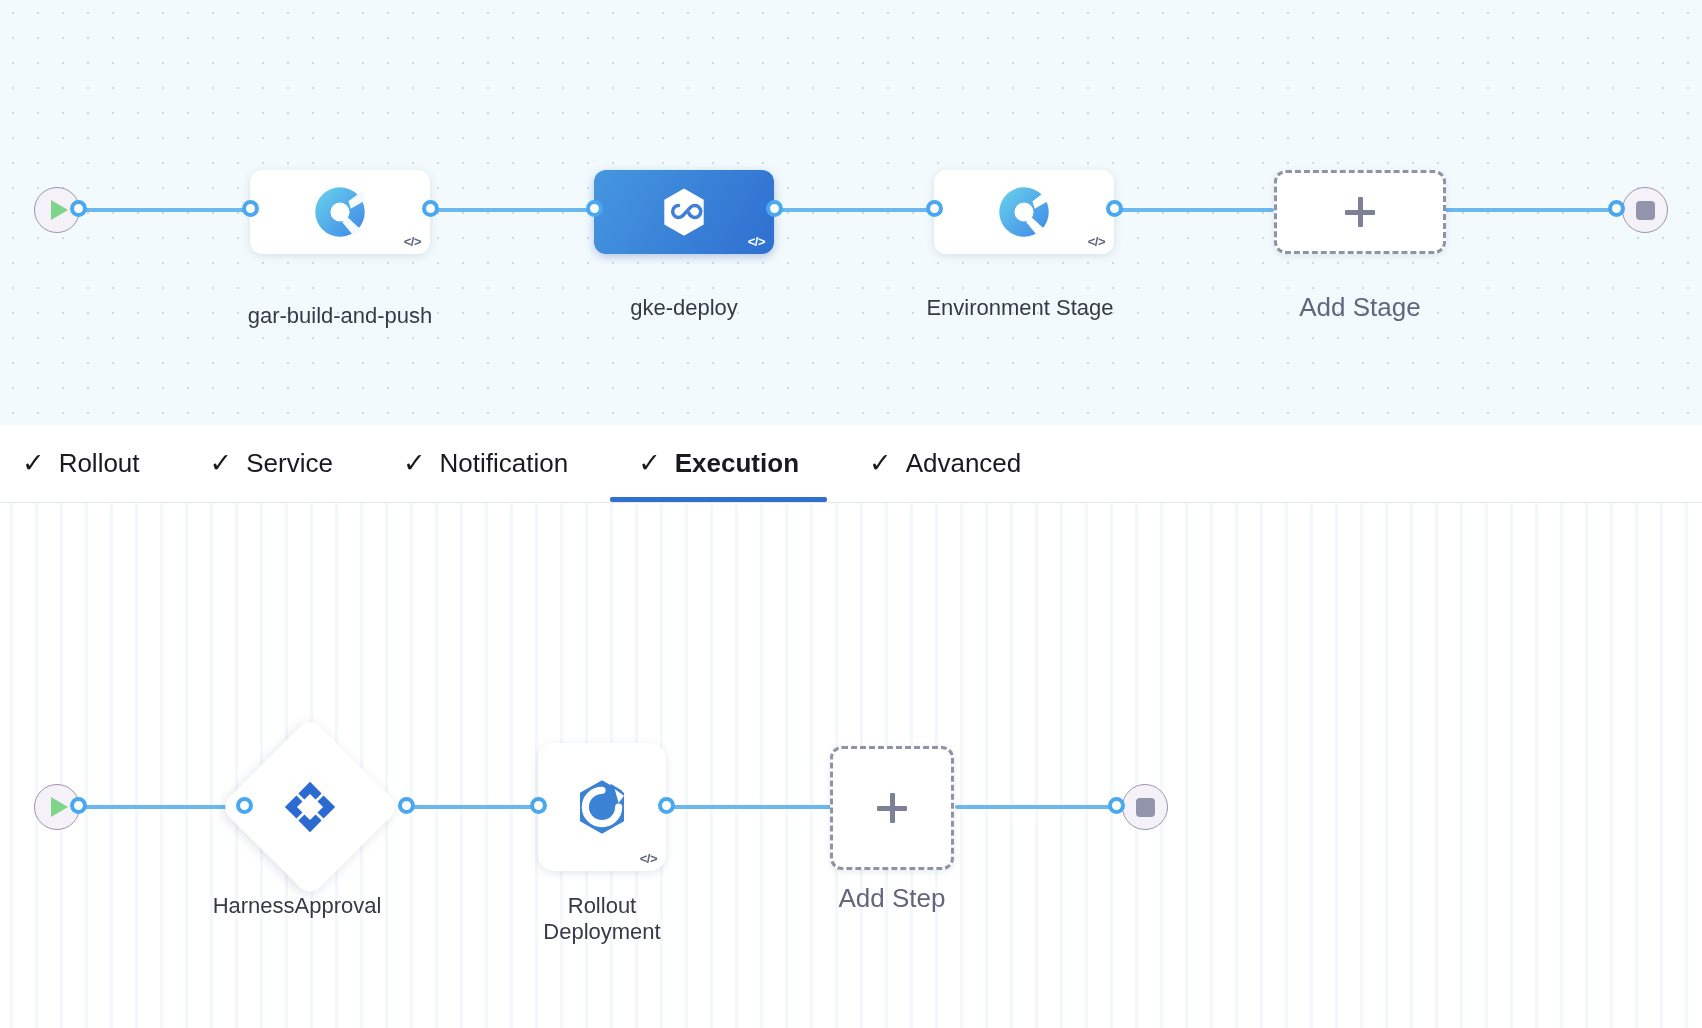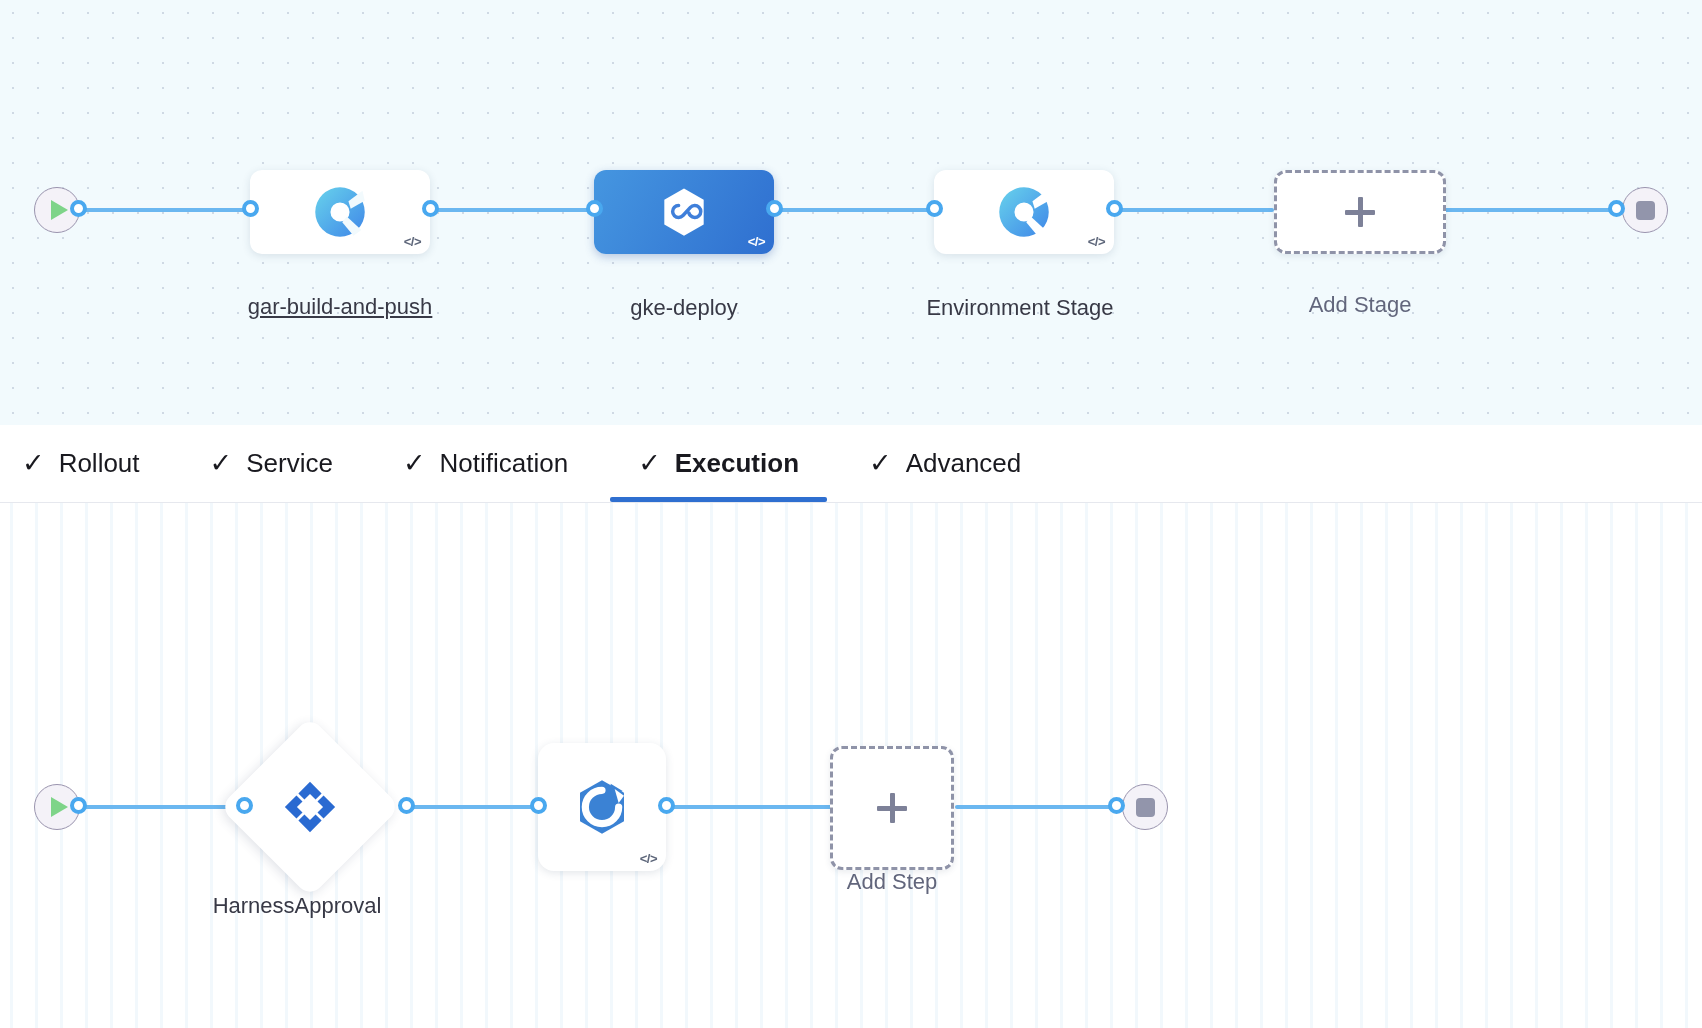--- a/index.html
+++ b/index.html
@@ -120,21 +120,21 @@
   }
   .plus-glyph { position: relative; width: 30px; height: 30px; }
   .plus-glyph::before, .plus-glyph::after {
     content: ""; position: absolute; background: #7d8198; border-radius: 1px;
   }
   .plus-glyph::before { left: 13px; top: 0; width: 5px; height: 30px; }
   .plus-glyph::after  { top: 13px; left: 0; height: 5px; width: 30px; }
 
   .add-label {
     position: absolute; text-align: center;
-    font-size: 22px; color: #62667c; width: 200px;
+    font-size: 26px; color: #62667c; width: 200px;
   }
 
   
   .step-node {
     position: absolute;
     width: 128px; height: 128px;
     border-radius: 16px;
     background: #ffffff;
     box-shadow: 0 2px 9px rgba(40,60,90,0.13);
     display: flex; align-items: center; justify-content: center;
@@ -215,21 +215,21 @@
           </defs>
           <path d="M24 2a22 22 0 1 0 0 44 22 22 0 0 0 0-44zm0 13.5a8.5 8.5 0 1 1 0 17 8.5 8.5 0 0 1 0-17z" fill="url(#gA)"></path>
           <path d="M31.5 14.5 L44 5 L46 14 L33.5 21z" fill="#f2fafd"></path>
           <path d="M30 28 L43 40 L36 45 L26 33z" fill="#f2fafd"></path>
         </svg>
       </span>
       <span class="code-badge">&lt;/&gt;</span>
     </div>
     <div class="port" style="left:242px; top:200px;"></div>
     <div class="port" style="left:422px; top:200px;"></div>
-    <div class="node-label" style="left:245px; top:294px;text-decoration:underline;">gar-build-and-push</div>
+    <div class="node-label" style="left:245px; top:303px;">gar-build-and-push</div>
 
     <div class="stage-node selected" style="left:594px; top:170px;">
       <span class="icon-wrap">
         <svg width="54" height="54" viewBox="0 0 48 48">
           <path d="M24 3 L41.5 13 L41.5 35 L24 45 L6.5 35 L6.5 13z" fill="#ffffff"></path>
           <path d="M19.2 18.2a5.3 5.3 0 0 0 0 10.6 5.3 5.3 0 0 0 3.9-1.7l6.6-7.2a5.3 5.3 0 1 1 0 7.2 5.3 5.3 0 0 1-1.3-2.1" fill="none" stroke="#3f7fda" stroke-width="3.1" stroke-linecap="round"></path>
         </svg>
       </span>
       <span class="code-badge">&lt;/&gt;</span>
     </div>
@@ -327,24 +327,25 @@
           <path d="M24 4 L40.5 13.3 L40.5 34.7 L24 44 L7.5 34.7 L7.5 13.3z" fill="#3b82d4"></path>
           <path d="M24 11.5 a12.5 12.5 0 1 0 12.5 12.5" fill="none" stroke="#ffffff" stroke-width="5.4" stroke-linecap="round"></path>
           <path d="M30.5 6.5 L39.5 12 L30.5 17.5z" fill="#3b82d4"></path>
           <path d="M33.5 10.5 L40.5 15.5 L36.5 21z" fill="#ffffff"></path>
         </svg>
       </span>
       <span class="code-badge">&lt;/&gt;</span>
     </div>
     <div class="port" style="left:530px; top:294px;"></div>
     <div class="port" style="left:658px; top:294px;"></div>
+    <div class="node-label" style="left:507px; top:390px;">Rollout Deployment</div>
 
     <div class="add-node" style="left:830px; top:243px; width:124px; height:124px;">
       <span class="plus-glyph"></span>
     </div>
-    <div class="add-label" style="left:792px; top:366px;">Add Step</div>
+    <div class="add-label" style="left:792px; top:380px;">Add Step</div>
 
     <div class="port" style="left:1108px; top:294px;"></div>
     <div class="terminal" style="left:1122px; top:281px;">
       <span class="stop-glyph"></span>
     </div>
   </div>
 </div>
 
 </body></html>

